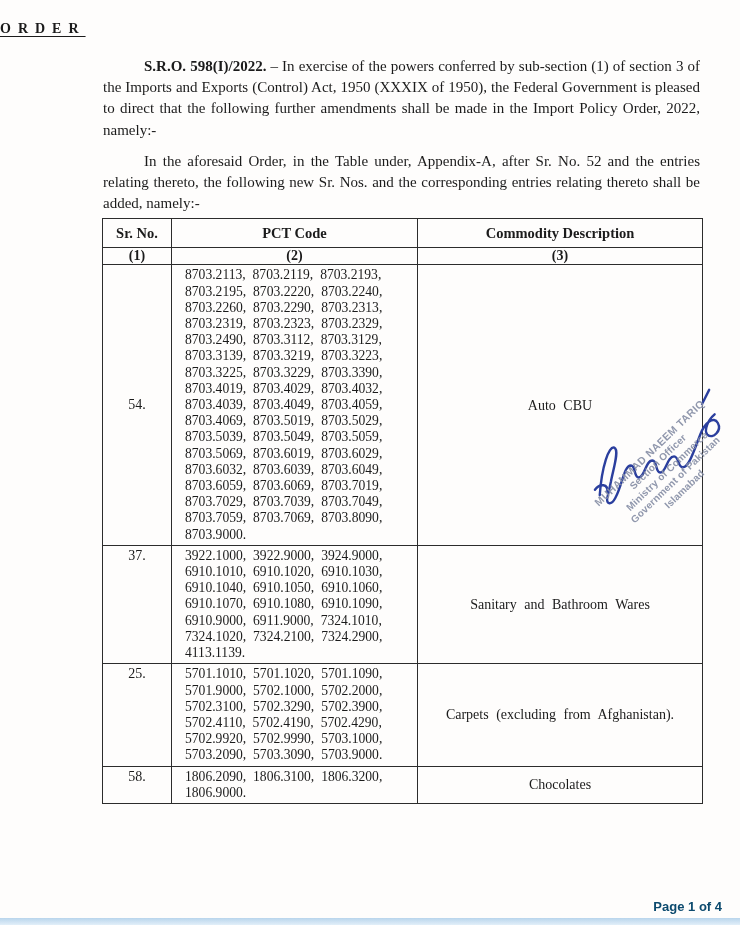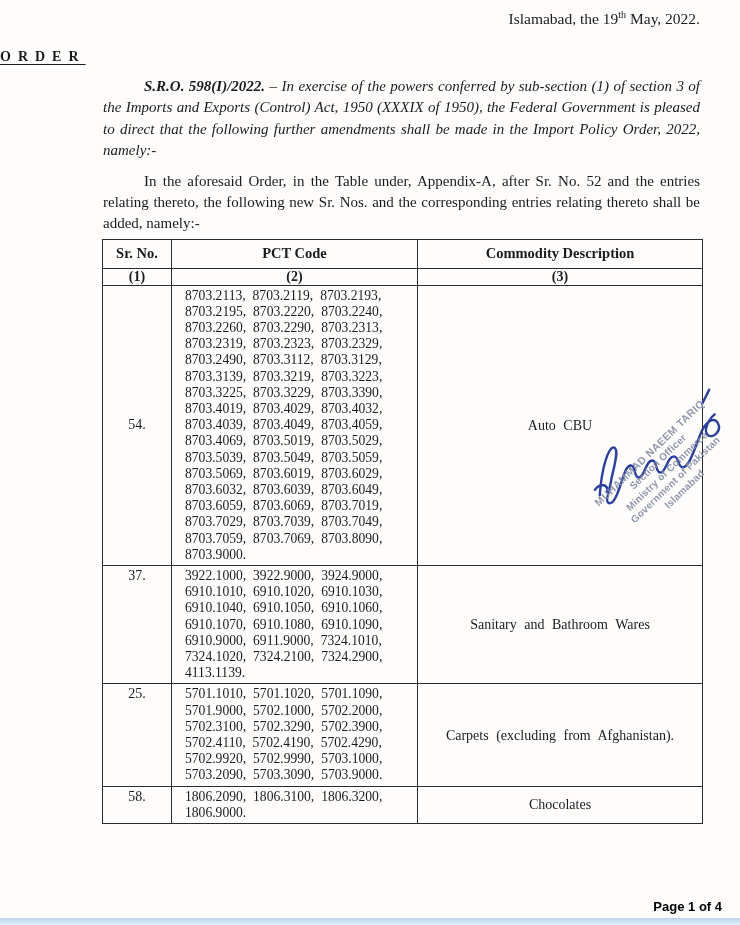--- a/index.html
+++ b/index.html
@@ -27,21 +27,21 @@
     text-decoration:underline;
     text-underline-offset:3px;
   }
   .para{
     margin:0 40px 0 103px;
     font-size:15px;
     line-height:21.2px;
     text-align:justify;
     text-indent:41px;
   }
-  .p1{margin-top:11px;font-style:italic;}
+  .p1{margin-top:19px;}
   .p2{margin-top:10px;}
   .lead{font-weight:bold;}
   table.main{
     margin-left:102px;
     margin-top:4px;
     width:600px;
     border-collapse:collapse;
     table-layout:fixed;
   }
   table.main col.c1{width:69px;}
@@ -87,21 +87,21 @@
     word-spacing:4px;
     padding:0 16px;
   }
   .page-num{
     position:absolute;
     right:18px;
     bottom:11px;
     font-family:"Liberation Sans","DejaVu Sans",sans-serif;
     font-weight:bold;
     font-size:13px;
-    color:#000000;
+    color:#0c4a6e;
   }
   .bottom-strip{
     position:absolute;
     left:0;right:0;bottom:0;
     height:7px;
     background:linear-gradient(to bottom,#b9d5ec,#e2eff9);
   }
   .signature-block{
     position:absolute;
     top:385px;
@@ -128,21 +128,20 @@
     opacity:.92;
   }
   .stamp .s-name{font-size:10.5px;font-weight:bold;letter-spacing:.4px;line-height:13px;}
   .stamp .s-line{font-size:10px;font-weight:bold;line-height:12.5px;letter-spacing:.2px;}
 </style>
 </head>
 <body>
 
 <div class="page">
 
-  <div class="dateline"><span>Islamabad, the 19</span><sup>th</sup><span> May, 2022.</span></div>
 
   <div class="doc-title">ORDER</div>
 
   <p class="para p1"><span class="lead">S.R.O. 598(I)/2022.</span><span> – In exercise of the powers conferred by sub-section (1) of section 3 of the Imports and Exports (Control) Act, 1950 (XXXIX of 1950), the Federal Government is pleased to direct that the following further amendments shall be made in the Import Policy Order, 2022, namely:-</span></p>
 
   <p class="para p2">In the aforesaid Order, in the Table under, Appendix-A, after Sr. No. 52 and the entries relating thereto, the following new Sr. Nos. and the corresponding entries relating thereto shall be added, namely:-</p>
 
   <table class="main">
     <colgroup>
         <col class="c1">

